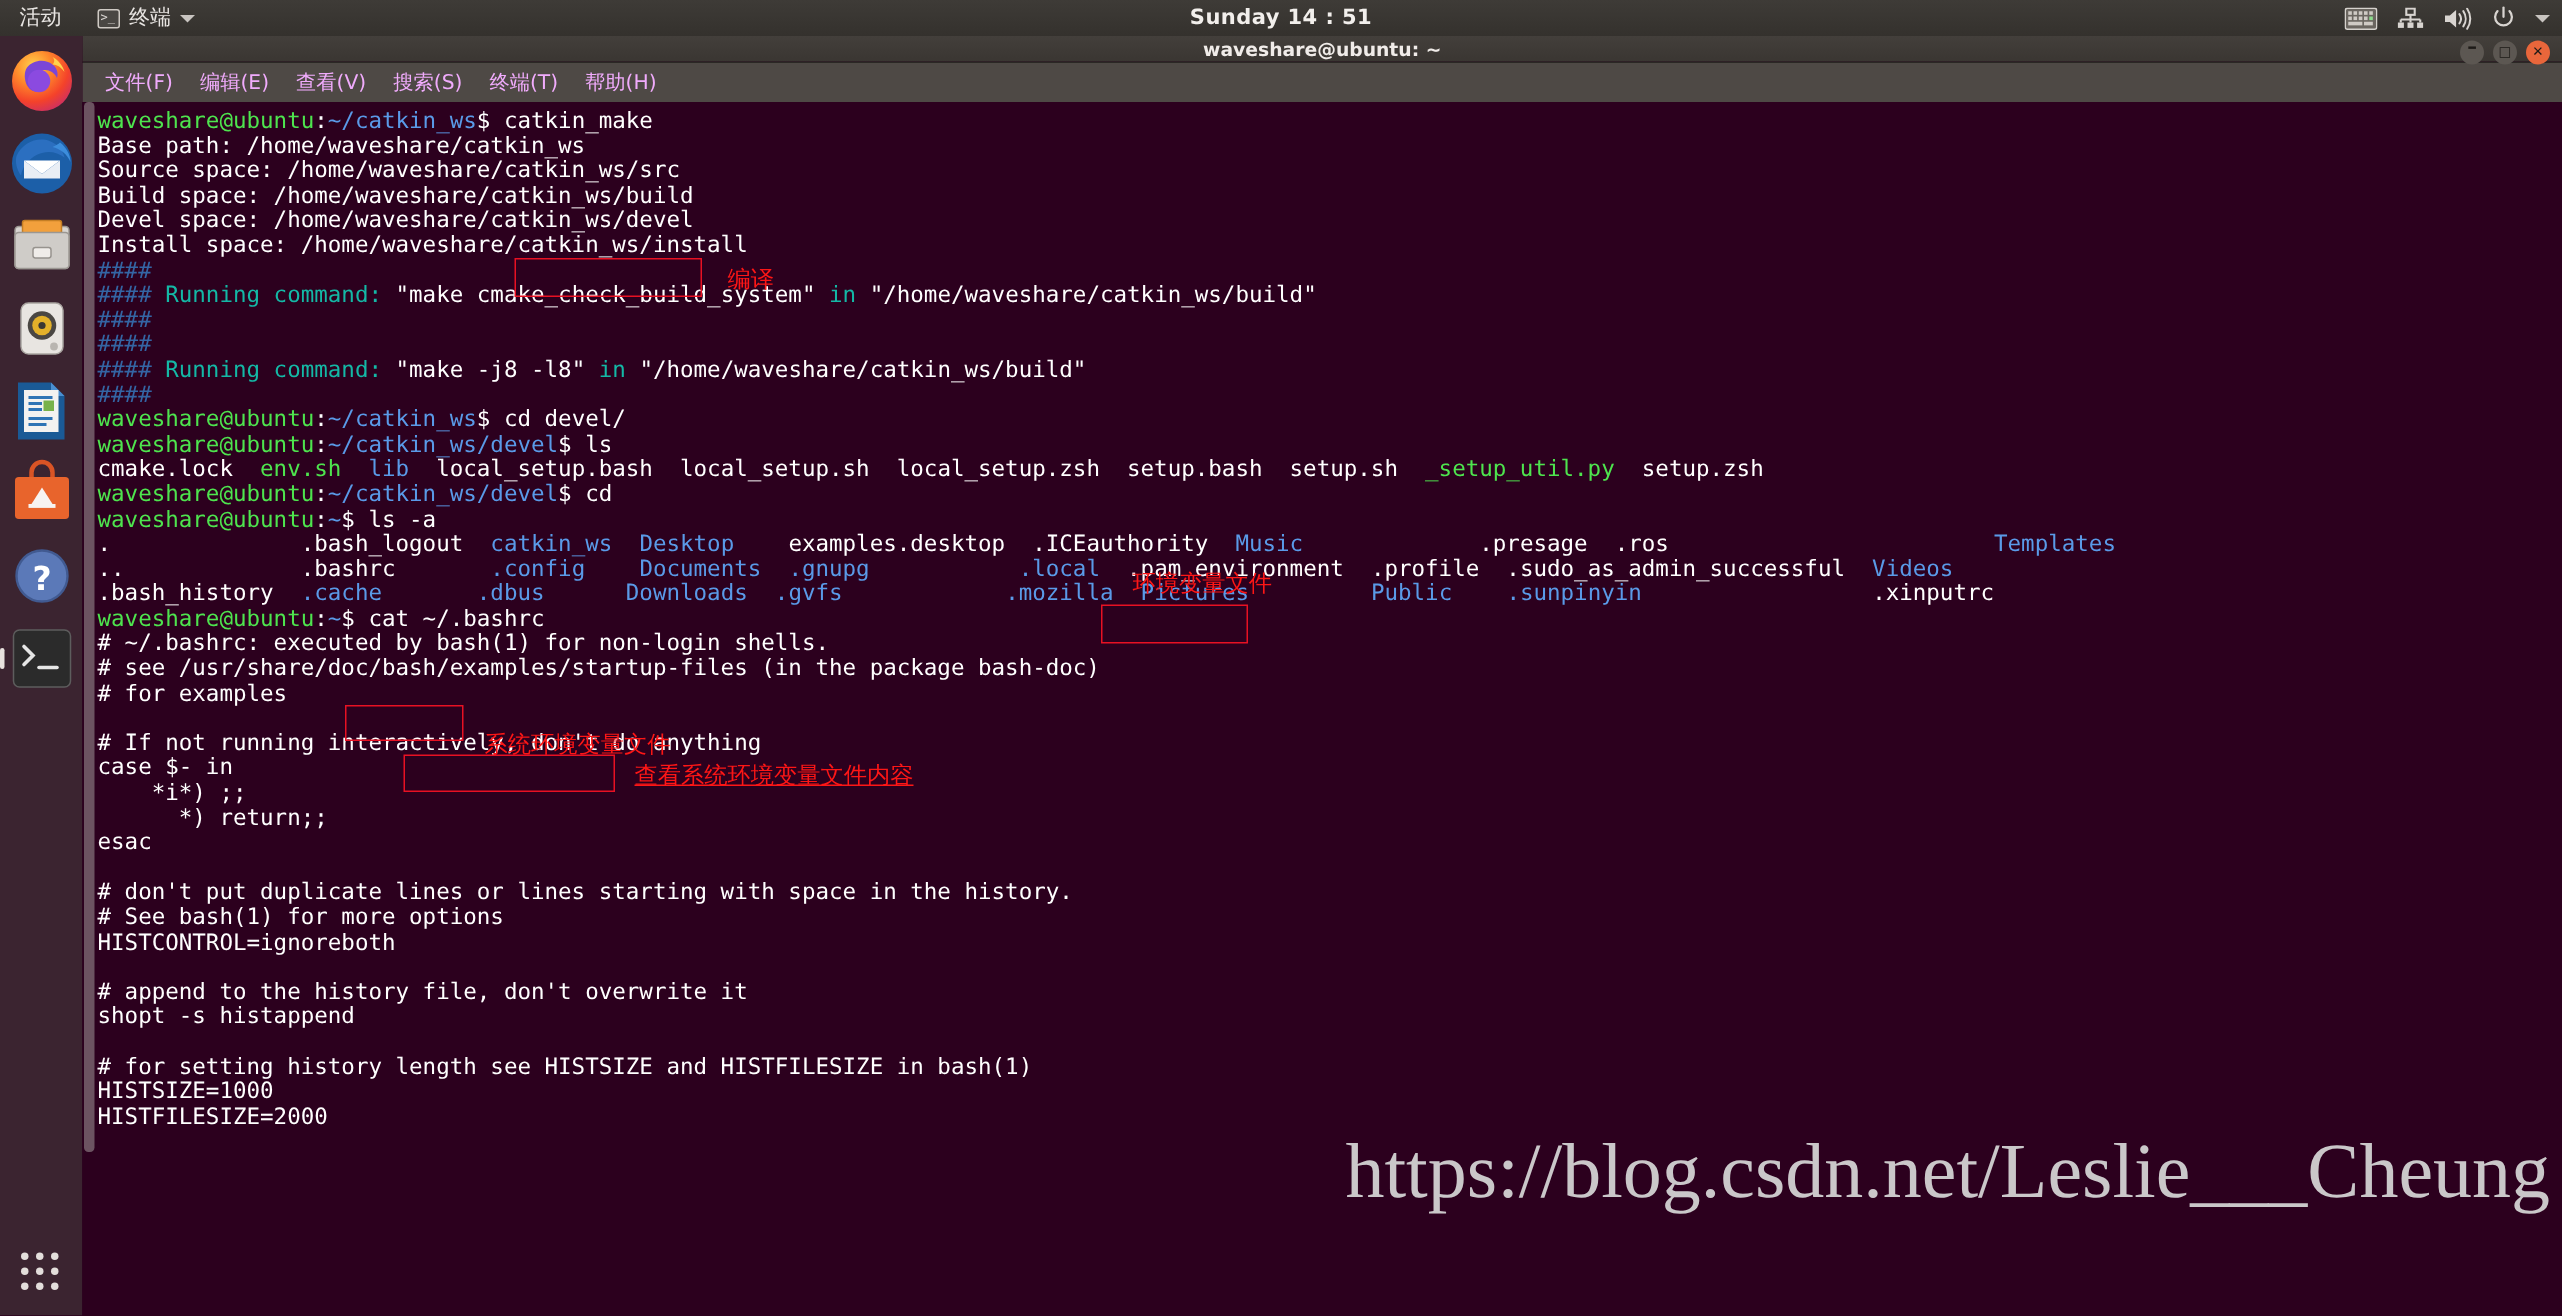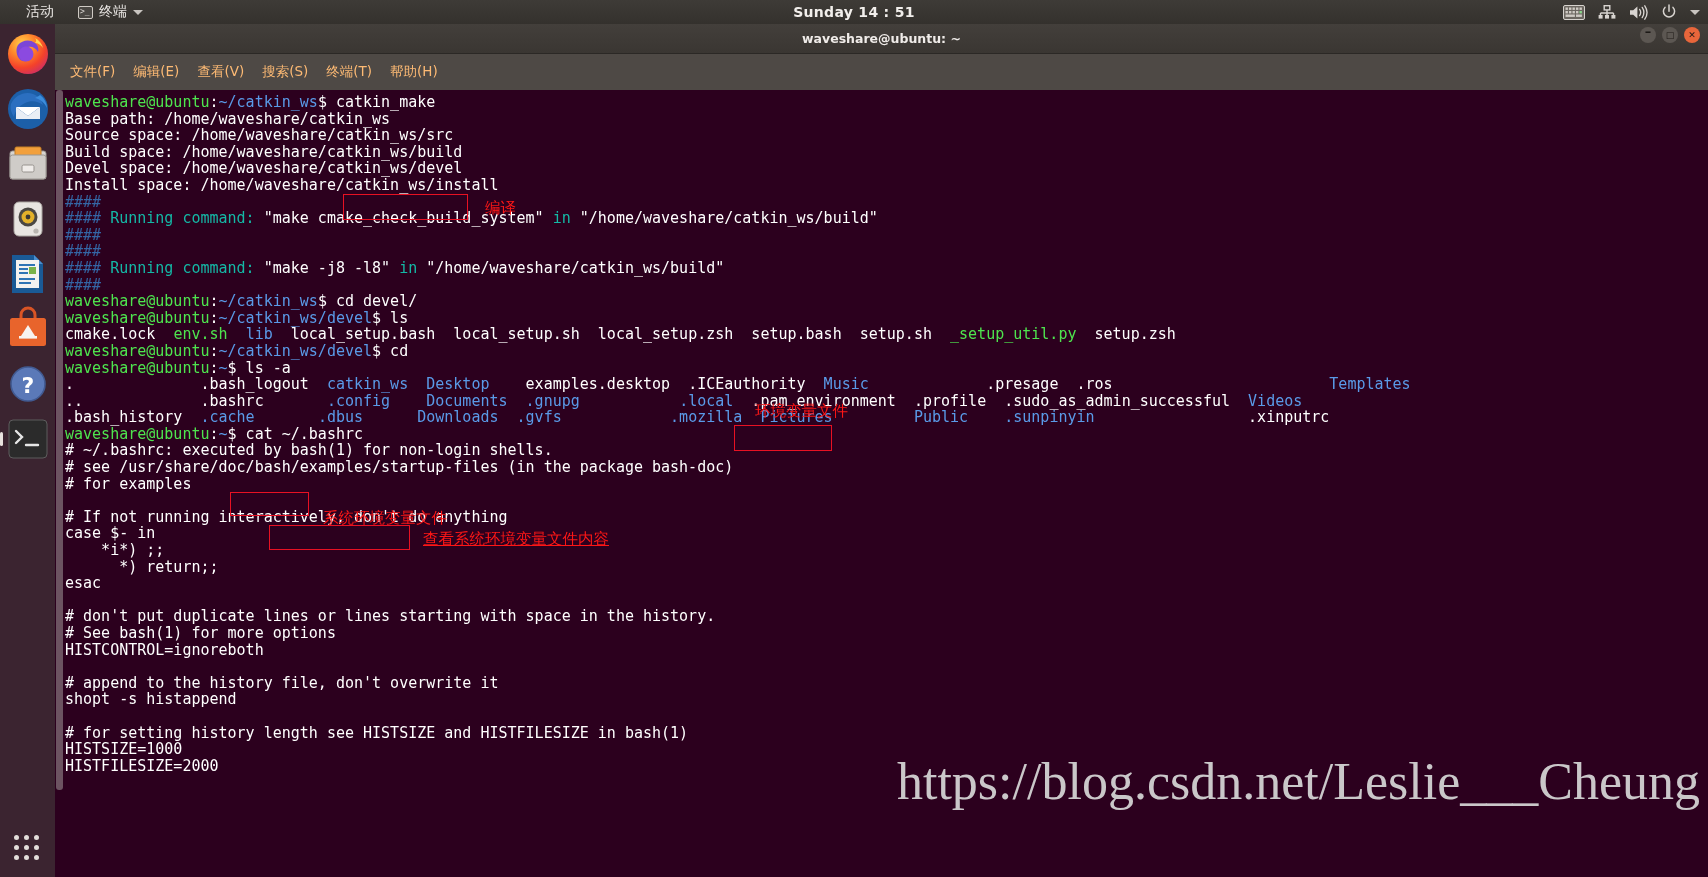--- a/index.html
+++ b/index.html
@@ -11,21 +11,21 @@
   }
   #screen { position: relative; width: 1708px; height: 877px; background: #2c001e; }
 
   
   .topbar {
     position: absolute; top: 0; left: 0; width: 1708px; height: 24px;
     background: linear-gradient(to bottom, #3e3b37 0%, #34312d 100%);
     display: flex; align-items: center; color: #e8e5e2; font-size: 14px;
   }
   .topbar .tb-item { padding: 0 10px; height: 24px; display: flex; align-items: center; gap: 6px; }
-  .topbar .activities { padding-left: 26px; padding-right: 14px; }
+  .topbar .activities { padding-left: 13px; padding-right: 14px; }
   .term-mini {
     width: 15px; height: 13px; border: 1px solid #cfcac4; border-radius: 2px;
     background: #4a4743; position: relative; display:inline-block;
   }
   .term-mini::after {
     content: ">_"; position: absolute; left: 1px; top: -2px;
     font-family: "DejaVu Sans Mono", monospace; font-size: 8px; color: #d8d4d0; line-height: 13px;
   }
   .caret-dn {
     width: 0; height: 0; border-left: 5px solid transparent; border-right: 5px solid transparent;
@@ -58,38 +58,38 @@
     width: 5px; height: 5px; background: #e3dedb; border-radius: 50%;
     display: block; position: absolute;
   }
 
   
   .window {
     position: absolute; left: 55px; top: 24px; width: 1653px; height: 853px;
     background: #2c001e; display: flex; flex-direction: column;
   }
   .titlebar {
-    height: 30px; background: linear-gradient(to bottom, #433f3b 0%, #3a3632 100%);
+    height: 18px; background: linear-gradient(to bottom, #433f3b 0%, #3a3632 100%);
     display: flex; align-items: center; justify-content: center; position: relative;
     color: #f0ece9; font-size: 12.5px; font-weight: bold;
     border-bottom: 1px solid #2b2825;
   }
   .wbtns { position: absolute; right: 8px; top: 3px; display: flex; gap: 6px; }
   .wbtn { width: 16px; height: 16px; border-radius: 50%; position: relative; }
   .wbtn.min { background: #5c5752; }
   .wbtn.max { background: #5c5752; }
   .wbtn.close { background: #e8663b; }
   .wbtn span {
     position: absolute; color: #1d1a17; font-size: 9px; line-height: 16px;
     width: 16px; text-align: center; left: 0; top: 0; font-family: "DejaVu Sans", sans-serif;
   }
   .wbtn.min span { font-size: 13px; top: -3px; }
   .menubar {
-    height: 36px; background: #4e4945; display: flex; align-items: center;
-    padding-left: 6px; color: #fdba74; font-size: 13.5px;
+    height: 26px; background: #4e4945; display: flex; align-items: center;
+    padding-left: 6px; color: #f0abfc; font-size: 13.5px;
   }
   .menubar .mi { padding: 2px 9px; }
 
   .termarea { flex: 1; position: relative; background: #2c001e; overflow: hidden; display: flex; }
   .scrollstrip { width: 9px; background: #2c001e; position: relative; }
   .scrollstrip .thumb {
     position: absolute; left: 1px; top: 0px; width: 7px; height: 700px;
     background: #6c5361; border-radius: 3px;
   }
   .termtext {

